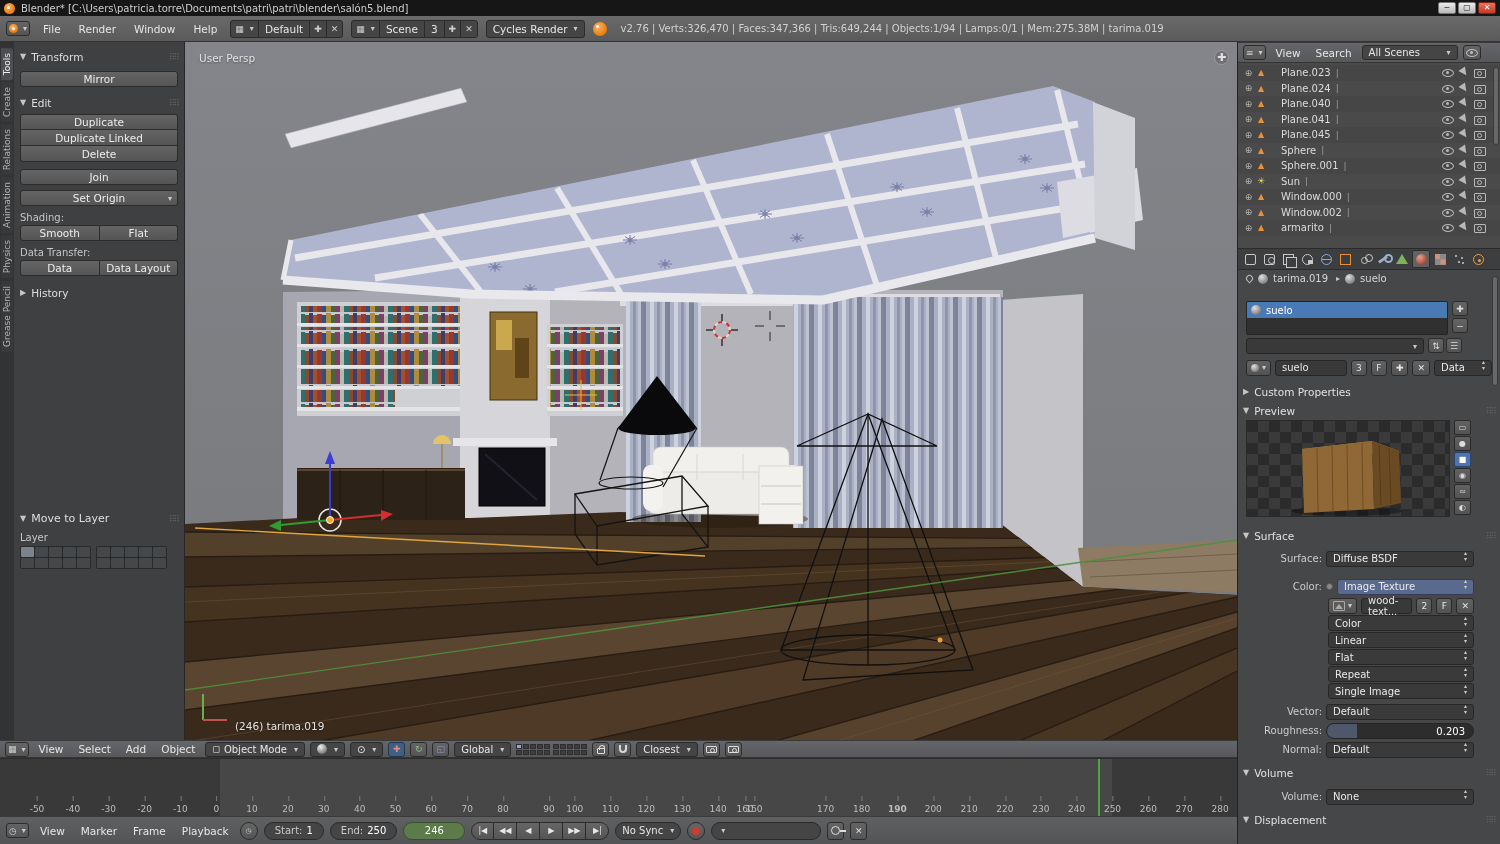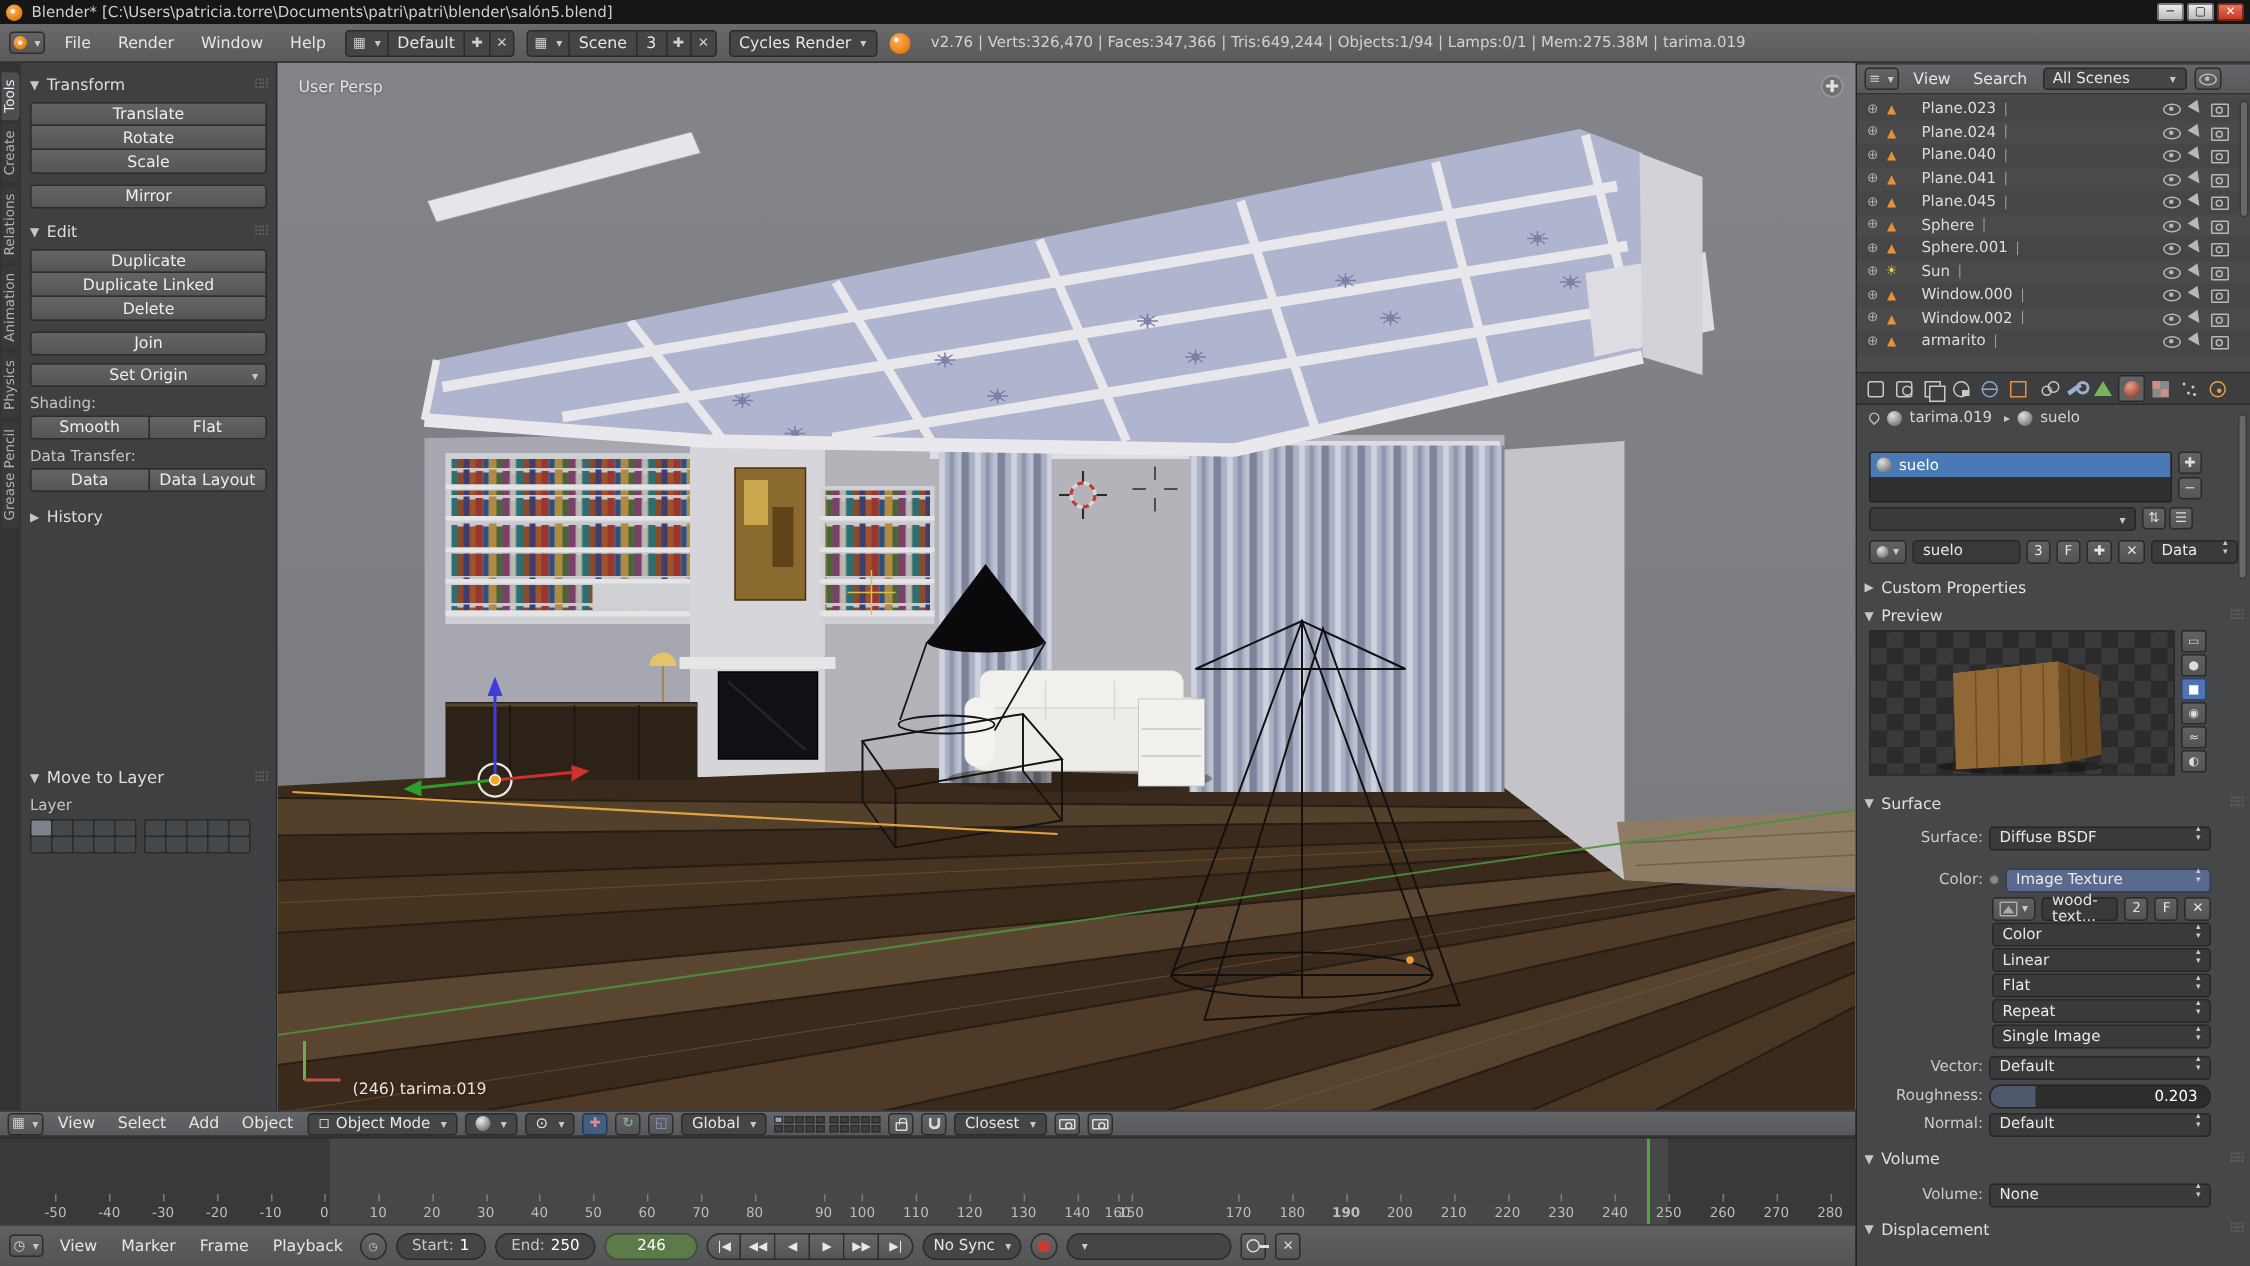--- a/index.html
+++ b/index.html
@@ -262,25 +262,20 @@
             <span class="ts-tab">Animation</span>
             <span class="ts-tab">Physics</span>
             <span class="ts-tab">Grease Pencil</span>
           </div>
           <div class="ts-body">
             <div class="p-head">
               <span class="tri">▼</span>
               <span>Transform</span>
               <span class="dots">⠿⠿</span>
             </div>
-            <div class="btn-stack">
-              <div class="ts-btn">Translate</div>
-              <div class="ts-btn">Rotate</div>
-              <div class="ts-btn">Scale</div>
-            </div>
             <div class="ts-btn" style="margin-top:5px">Mirror</div>
 
             <div class="p-head" style="margin-top:6px">
               <span class="tri">▼</span>
               <span>Edit</span>
               <span class="dots">⠿⠿</span>
             </div>
             <div class="btn-stack">
               <div class="ts-btn">Duplicate</div>
               <div class="ts-btn">Duplicate Linked</div>

